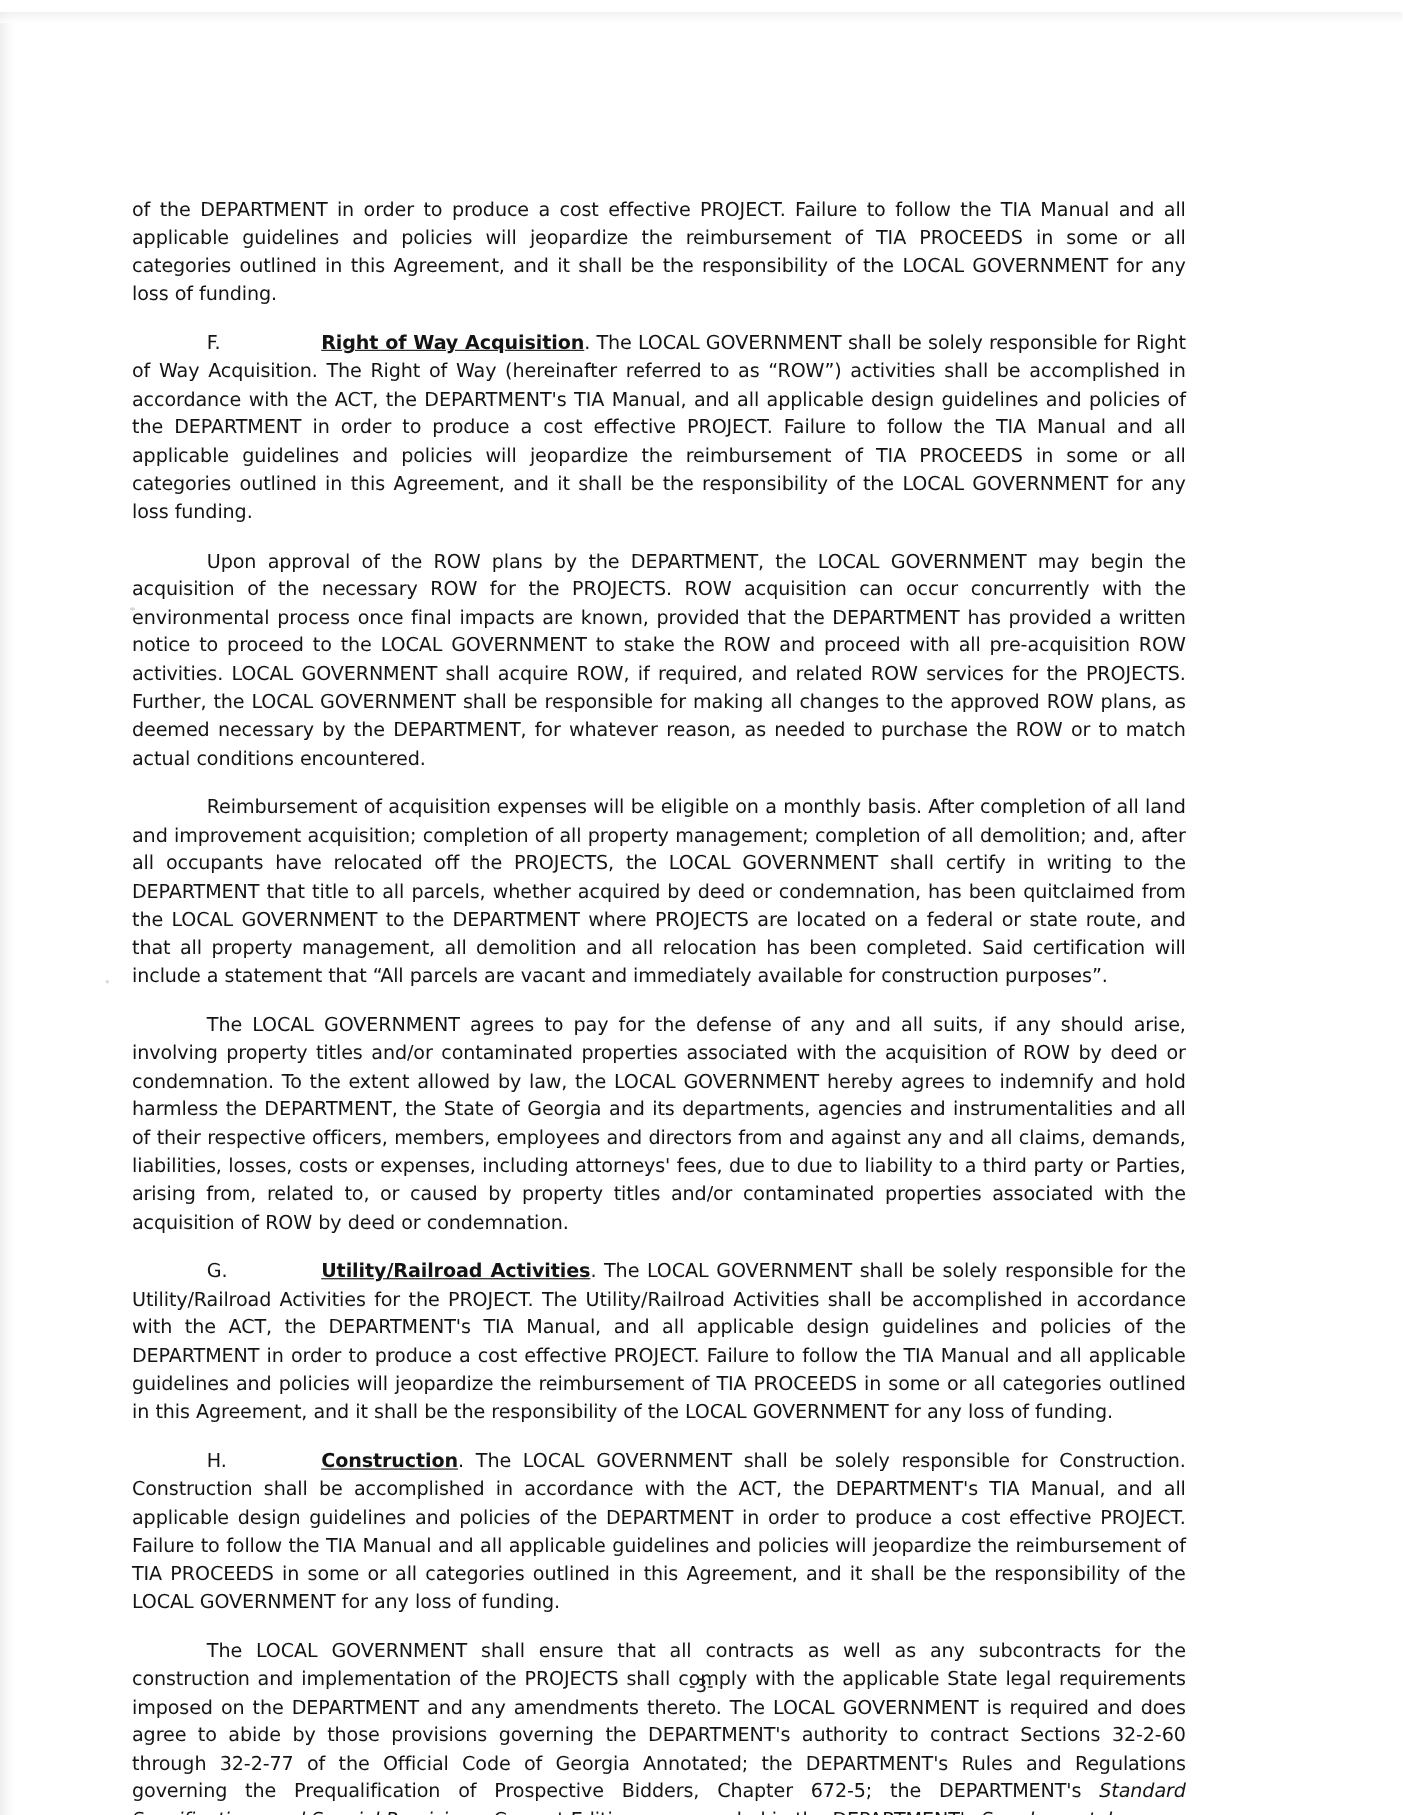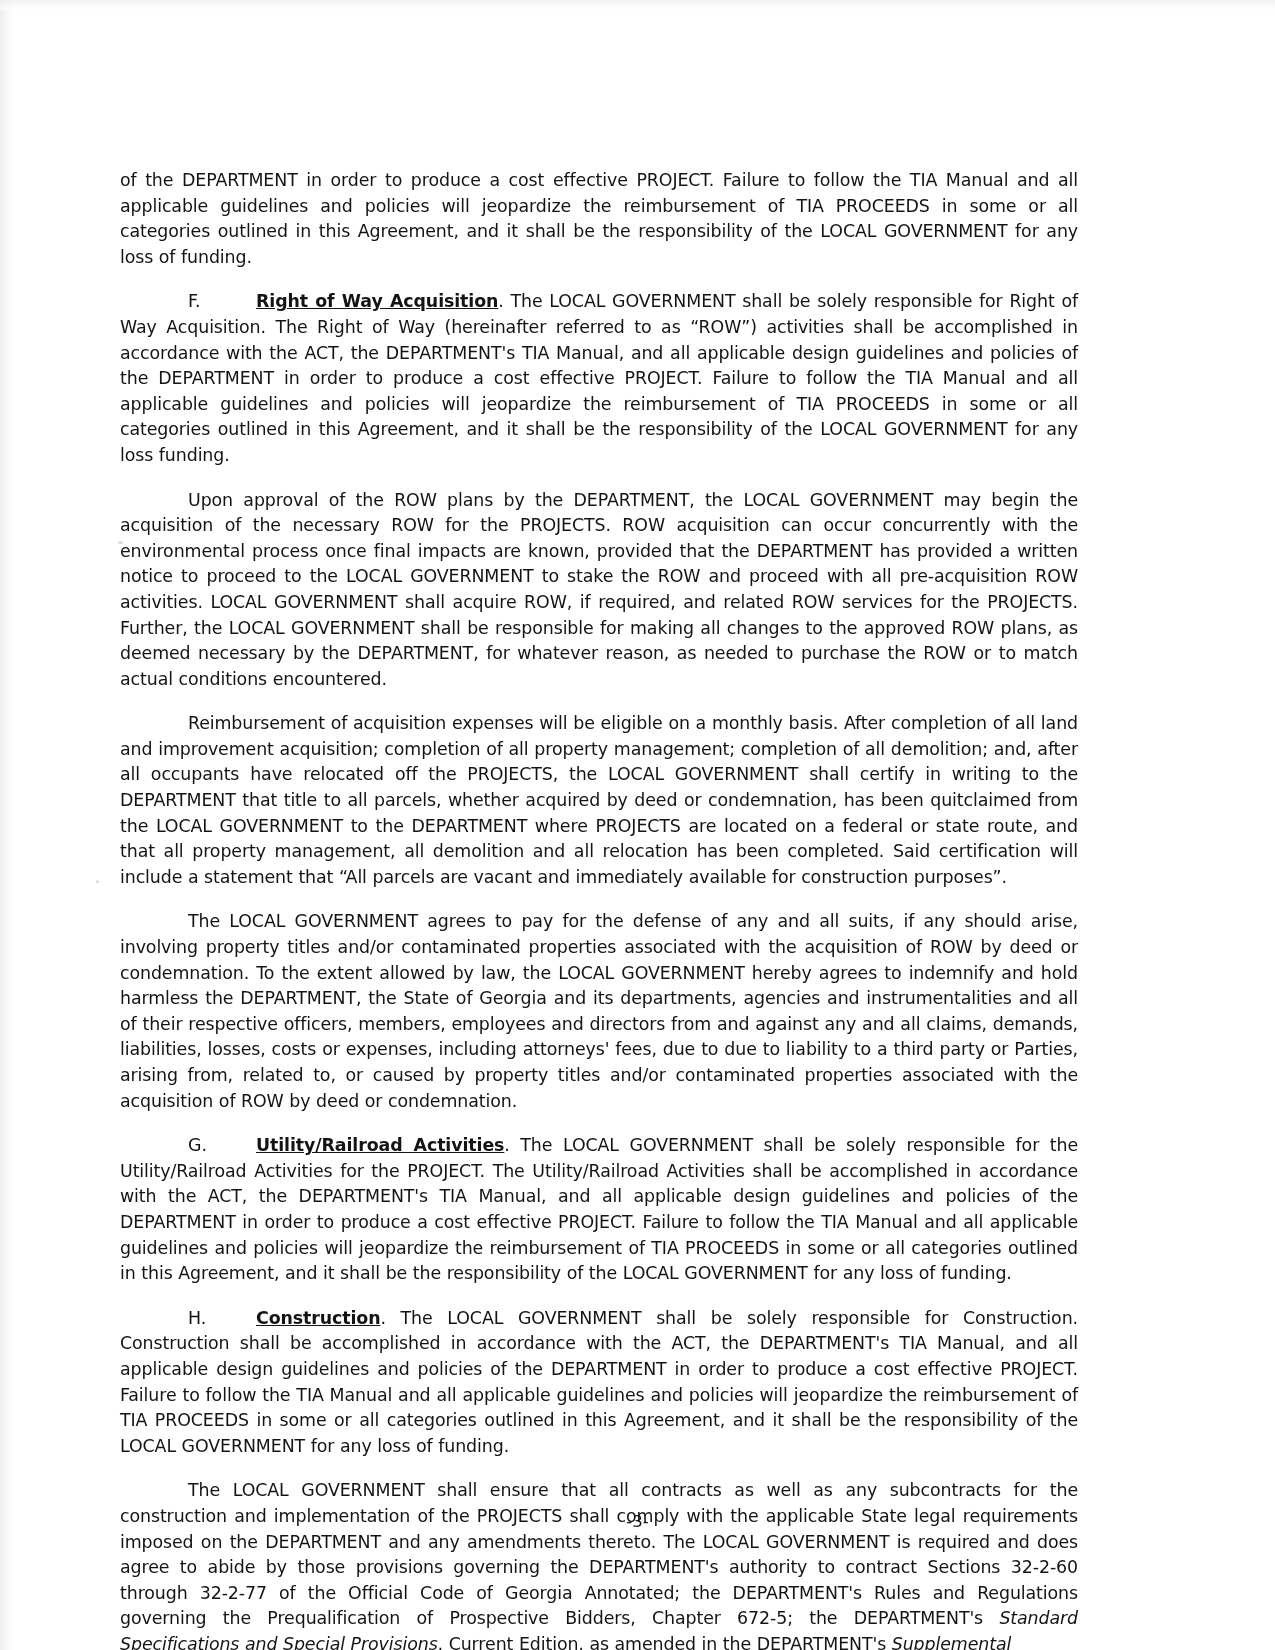--- a/index.html
+++ b/index.html
@@ -14,21 +14,21 @@
     font-family: "DejaVu Sans", sans-serif;
     color: #111111;
     position: relative;
     overflow: hidden;
   }
 
   
   .page-sheet {
     position: absolute;
     left: 0;
-    top: 0;
+    top: 11px;
     width: 1275px;
     height: 1160px;
     background: #ffffff;
   }
 
   
   .scan-edge-left {
     position: absolute;
     left: 0;
     top: 0;
@@ -77,20 +77,21 @@
     display: block;
   }
   .letter-label {
     display: inline-block;
     width: 68px;
     margin-left: 68px;
   }
   .heading-term {
     text-decoration: underline;
     font-weight: 600;
+    margin-left: 36px;
   }
   .lead-indent {
     display: inline-block;
     width: 68px;
   }
 
   .page-number {
     position: absolute;
     left: 0;
     top: 1512px;

